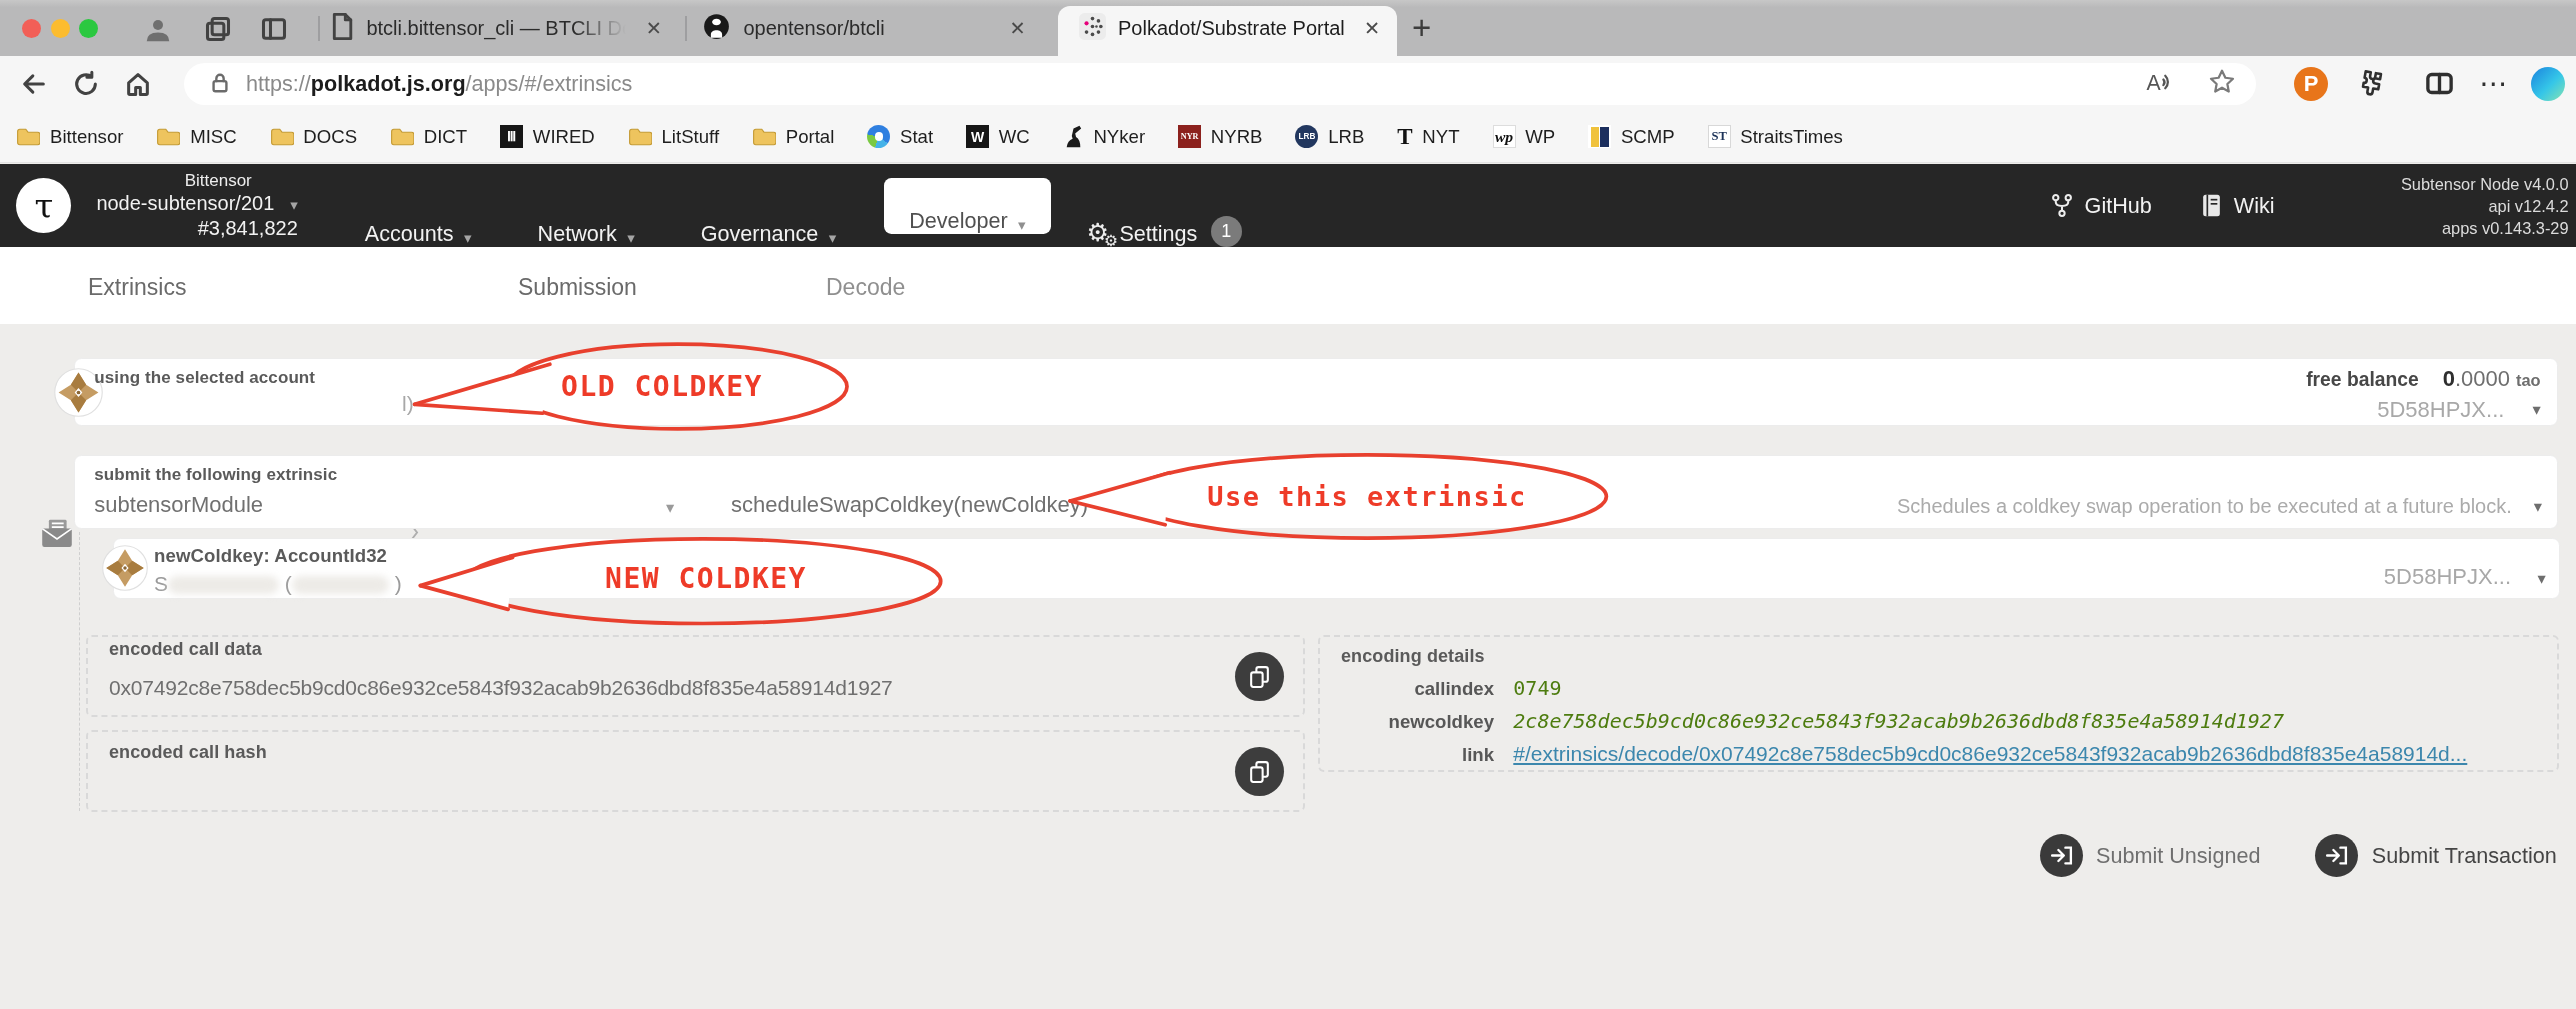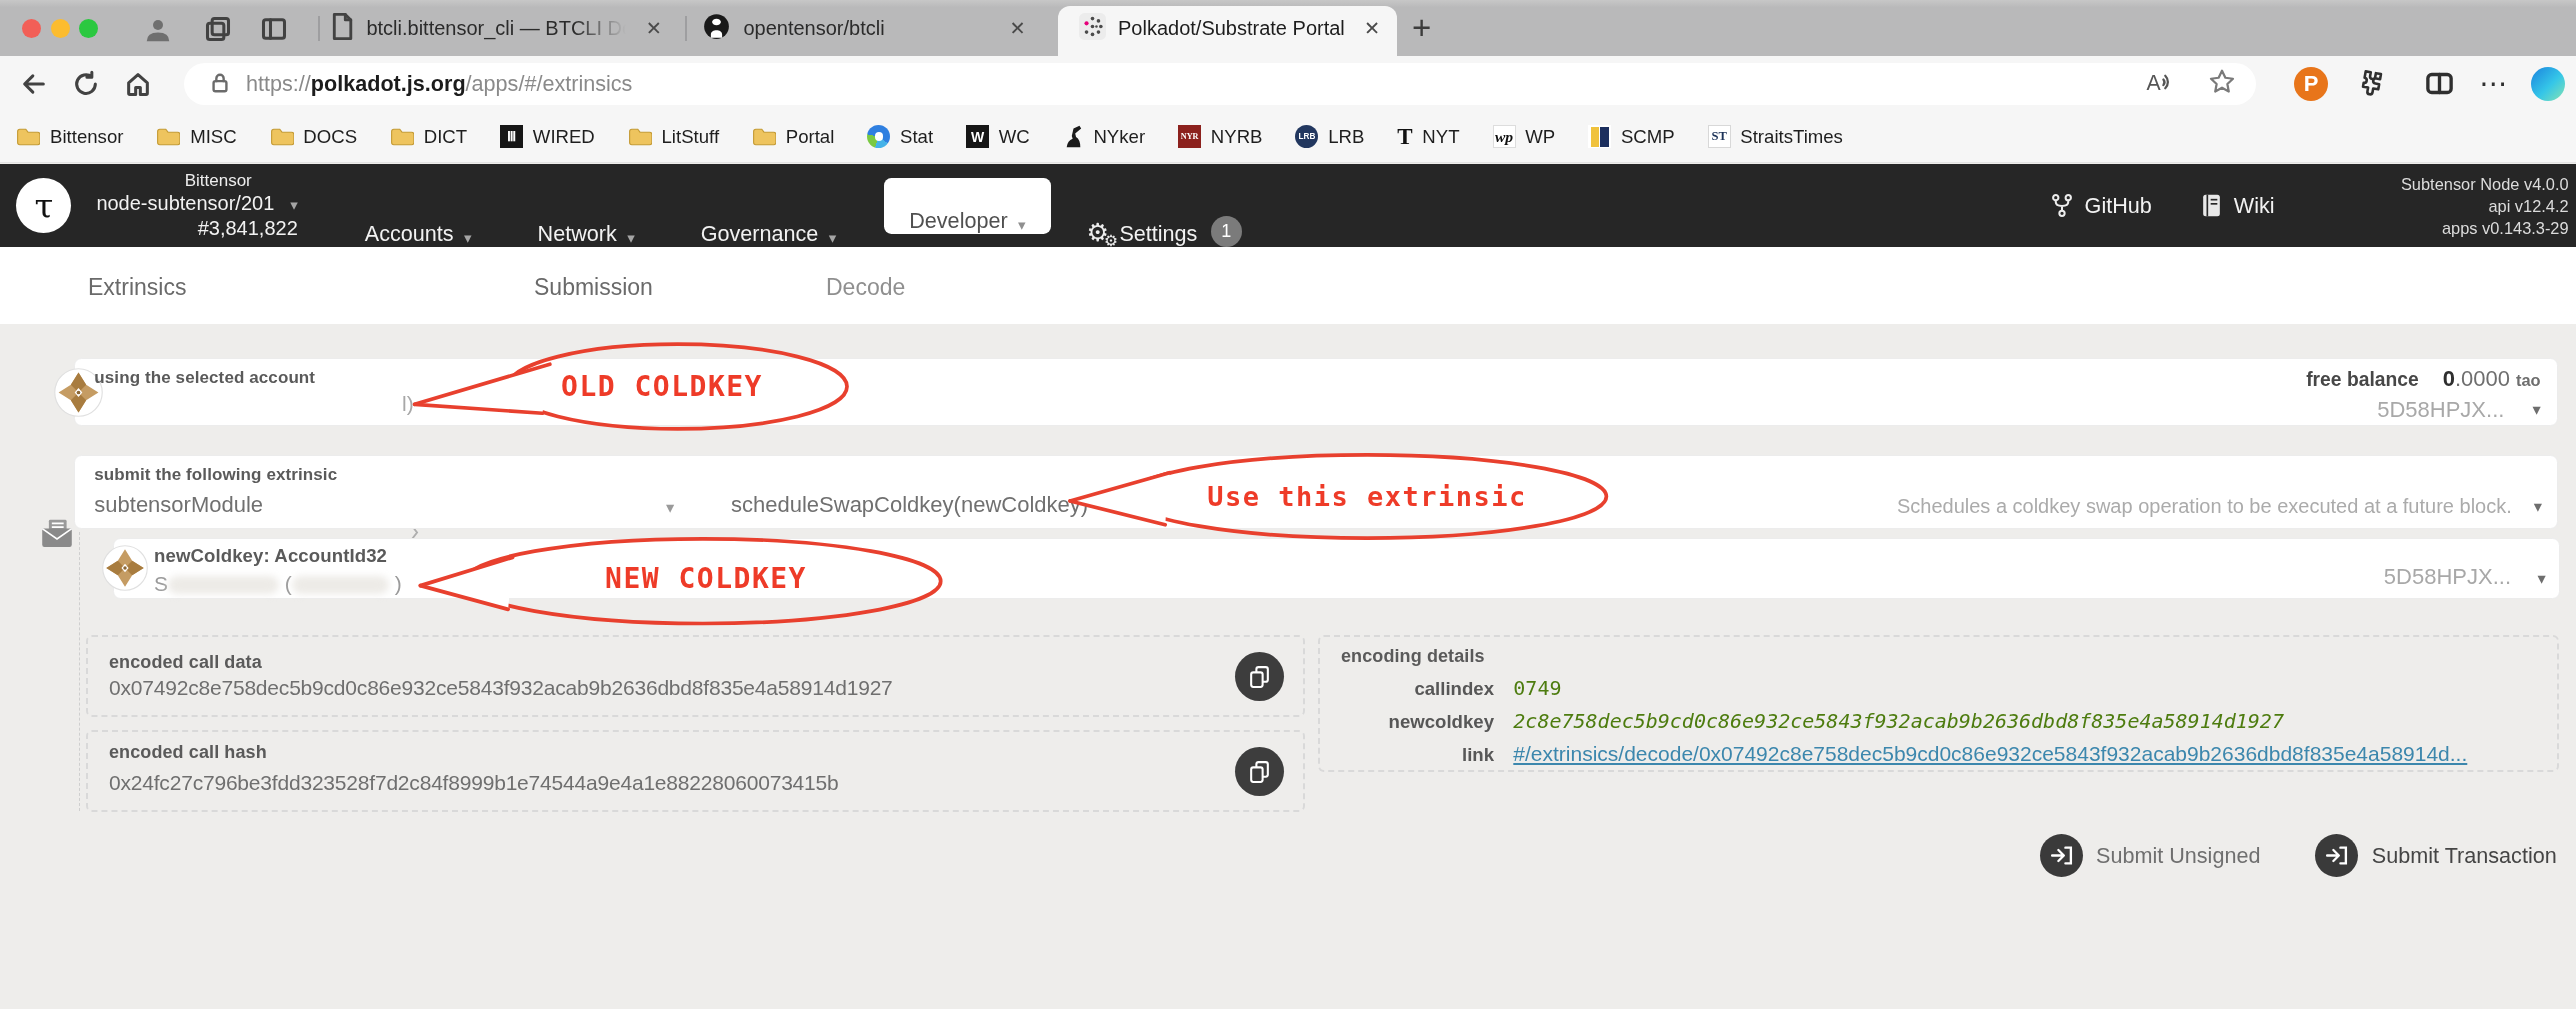--- a/index.html
+++ b/index.html
@@ -424,21 +424,21 @@
           <line x1="16" y1="7" x2="32" y2="7" stroke="#fff" stroke-width="2.4"></line>
           <line x1="16" y1="12" x2="32" y2="12" stroke="#fff" stroke-width="2.4"></line>
           <path d="M3 14 h40 v22 q0 3-3 3 H6 q-3 0-3-3 z" fill="#8a8a8a"></path>
           <path d="M3 14 L23 28 L43 14" fill="none" stroke="#ffffff" stroke-width="2.2"></path>
         </svg>
     </span>
     <span class="section-label">Extrinsics</span>
     <svg class="abs" style="left:386px; top:247px;" width="34" height="77" viewBox="0 0 46 104">
         <polyline points="2,0 42,52 2,104" fill="none" stroke="#aeaeae" stroke-width="2.5"></polyline>
       </svg>
-    <span class="subtab active" style="left:534px;">Submission</span>
+    <span class="subtab active" style="left:518px;">Submission</span>
     <span class="subtab idle" style="left:826px;">Decode</span>
     <div class="subtab-underline"></div>
   </div>
 
   <div class="card" style="left:74px; top:358px; width:2484px; height:68px;">
     <span class="abs" style="left:-21px; top:9px;">
       <svg width="49" height="49" viewBox="0 0 64 64">
           <circle cx="32" cy="32" r="31" fill="#ffffff" stroke="#e0e0e0" stroke-width="1.5"></circle>
           <polygon points="32,6 42,22 58,32 42,42 32,58 22,42 6,32 22,22" fill="#c59c63"></polygon>
           <polygon points="32,6 42,22 32,32 22,22" fill="#a87c3f"></polygon>
@@ -489,33 +489,32 @@
         <span>S</span><span class="smudge" style="width:111px;"></span>
         <span>(</span><span class="smudge" style="width:97px;"></span>
         <span>)</span>
       </span>
       <span class="abs addr" style="right:48px; top:25px;">5D58HPJX...</span>
       <span class="abs caret" style="right:13.4px; top:30px;">▾</span>
     </div>
   </div>
 
   <div class="dashedbox" style="left:86px; top:635px; width:1219px; height:82px;">
-    <span class="card-label" style="left:21px; top:15px; font-size:18px;">encoded call data</span>
+    <span class="card-label" style="left:21px; top:2px; font-size:18px;">encoded call data</span>
     <span class="hexval" style="left:21px; top:39px;">0x07492c8e758dec5b9cd0c86e932ce5843f932acab9b2636dbd8f835e4a58914d1927</span>
     <span class="copybtn" style="right:19.3px; top:15px;">
       <svg width="25" height="25" viewBox="0 0 24 24">
           <rect x="9" y="3" width="11" height="14" rx="2" fill="none" stroke="#ffffff" stroke-width="2"></rect>
           <rect x="4" y="8" width="11" height="14" rx="2" fill="#3d3d3d" stroke="#ffffff" stroke-width="2"></rect>
         </svg>
     </span>
   </div>
 
   <div class="dashedbox" style="left:86px; top:730px; width:1219px; height:82px;">
     <span class="card-label" style="left:21px; top:10.4px; font-size:18px;">encoded call hash</span>
-    <span class="hexval" style="left:21px; top:39px;">0x24fc27c796be3fdd323528f7d2c84f8999b1e74544a9e4a1e88228060073415b</span>
     <span class="copybtn" style="right:19.3px; top:15px;">
       <svg width="25" height="25" viewBox="0 0 24 24">
           <rect x="9" y="3" width="11" height="14" rx="2" fill="none" stroke="#ffffff" stroke-width="2"></rect>
           <rect x="4" y="8" width="11" height="14" rx="2" fill="#3d3d3d" stroke="#ffffff" stroke-width="2"></rect>
         </svg>
     </span>
   </div>
 
   <div class="dashedbox" style="left:1318px; top:635px; width:1241px; height:137px;">
     <span class="card-label" style="left:21px; top:9px; font-size:18px;">encoding details</span>

